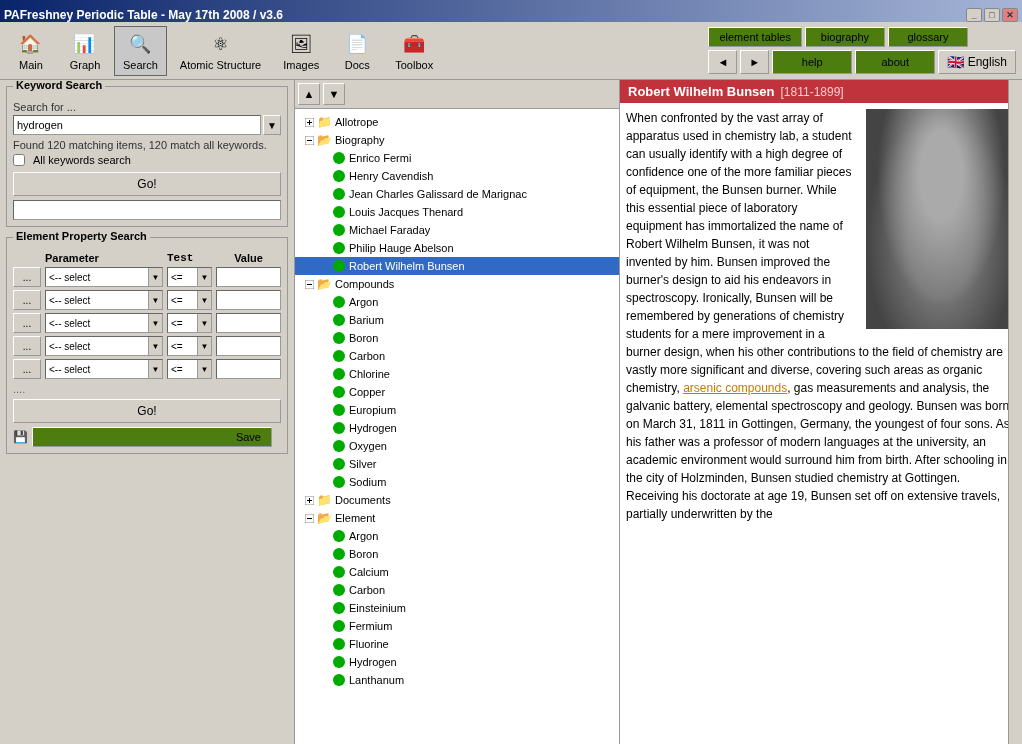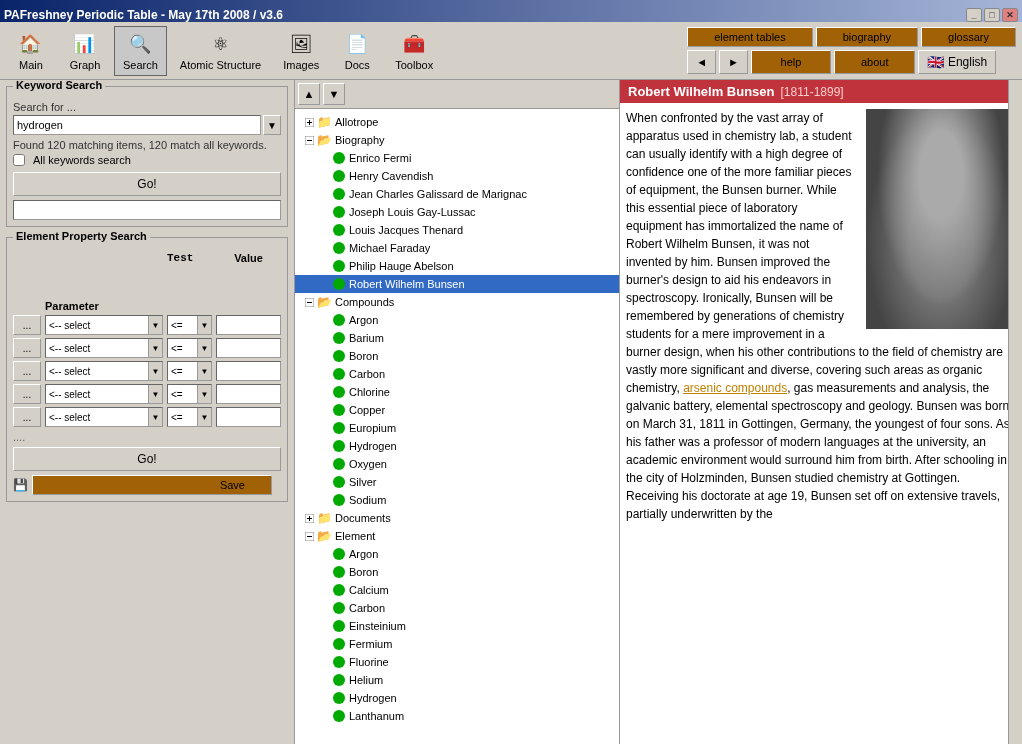--- a/index.html
+++ b/index.html
@@ -62,22 +62,22 @@
       margin-left: auto;
       display: flex;
       flex-direction: column;
       gap: 3px;
     }
     .right-toolbar-row {
       display: flex;
       gap: 3px;
     }
     .right-btn {
-      padding: 3px 26px;
-      background: #a16207;
+      padding: 3px 10px;
+      background: #4d7c0f;
       border: 1px solid #999;
       border-top-color: #fff;
       border-left-color: #fff;
       cursor: pointer;
       font-size: 11px;
       min-width: 80px;
       text-align: center;
     }
     .nav-btn {
       padding: 3px 8px;
@@ -428,21 +428,21 @@
       </div>
       <button class="go-btn">Go!</button>
       <input class="search-box2" type="text" style="">
     </div>
 
     <div class="group-box prop-search">
       <span class="group-box-title">Element Property Search</span>
       <div style="height:8px;"></div>
       <div class="prop-header">
         <div style="width:28px;"></div>
-        <span class="prop-col-label" style="flex:1;margin-top:48px;">Parameter</span>
+        <span class="prop-col-label" style="flex:1;">Parameter</span>
         <span class="prop-col-label" style="width:45px;text-align:left;font-family:Liberation Mono, monospace;">Test</span>
         <span class="prop-col-label" style="width:65px;text-align:center;">Value</span>
       </div>
 
       
       <div class="prop-row">
         <button class="prop-dots-btn">...</button>
         <div class="test-dropdown" style="flex:1;">
           <span class="test-text">&lt;-- select</span>
           <span class="test-arrow">▼</span>
@@ -553,25 +553,20 @@
           <span class="item-label">Henry Cavendish</span>
         </div>
         <div class="tree-item">
           <span class="expand-icon" style="margin-left: 20px;"></span>
           <span class="item-icon green" style="background: rgb(0, 170, 0); width: 12px; height: 12px; border-radius: 50%; margin-right: 4px; flex-shrink: 0;"></span>
           <span class="item-label">Jean Charles Galissard de Marignac</span>
         </div>
         <div class="tree-item">
           <span class="expand-icon" style="margin-left: 20px;"></span>
           <span class="item-icon green" style="background: rgb(0, 170, 0); width: 12px; height: 12px; border-radius: 50%; margin-right: 4px; flex-shrink: 0;"></span>
-          <span class="item-label">Joseph Louis Gay-Lussac</span>
-        </div>
-        <div class="tree-item">
-          <span class="expand-icon" style="margin-left: 20px;"></span>
-          <span class="item-icon green" style="background: rgb(0, 170, 0); width: 12px; height: 12px; border-radius: 50%; margin-right: 4px; flex-shrink: 0;"></span>
           <span class="item-label">Louis Jacques Thenard</span>
         </div>
         <div class="tree-item">
           <span class="expand-icon" style="margin-left: 20px;"></span>
           <span class="item-icon green" style="background: rgb(0, 170, 0); width: 12px; height: 12px; border-radius: 50%; margin-right: 4px; flex-shrink: 0;"></span>
           <span class="item-label">Michael Faraday</span>
         </div>
         <div class="tree-item">
           <span class="expand-icon" style="margin-left: 20px;"></span>
           <span class="item-icon green" style="background: rgb(0, 170, 0); width: 12px; height: 12px; border-radius: 50%; margin-right: 4px; flex-shrink: 0;"></span>
@@ -699,25 +694,20 @@
           <span class="item-label">Fermium</span>
         </div>
         <div class="tree-item">
           <span class="expand-icon" style="margin-left: 20px;"></span>
           <span class="item-icon green" style="background: rgb(0, 170, 0); width: 12px; height: 12px; border-radius: 50%; margin-right: 4px; flex-shrink: 0;"></span>
           <span class="item-label">Fluorine</span>
         </div>
         <div class="tree-item">
           <span class="expand-icon" style="margin-left: 20px;"></span>
           <span class="item-icon green" style="background: rgb(0, 170, 0); width: 12px; height: 12px; border-radius: 50%; margin-right: 4px; flex-shrink: 0;"></span>
-          <span class="item-label">Helium</span>
-        </div>
-        <div class="tree-item">
-          <span class="expand-icon" style="margin-left: 20px;"></span>
-          <span class="item-icon green" style="background: rgb(0, 170, 0); width: 12px; height: 12px; border-radius: 50%; margin-right: 4px; flex-shrink: 0;"></span>
           <span class="item-label">Hydrogen</span>
         </div>
         <div class="tree-item">
           <span class="expand-icon" style="margin-left: 20px;"></span>
           <span class="item-icon green" style="background: rgb(0, 170, 0); width: 12px; height: 12px; border-radius: 50%; margin-right: 4px; flex-shrink: 0;"></span>
           <span class="item-label">Lanthanum</span>
         </div>
         <div class="tree-item"></div>
       </div>
   </div>

